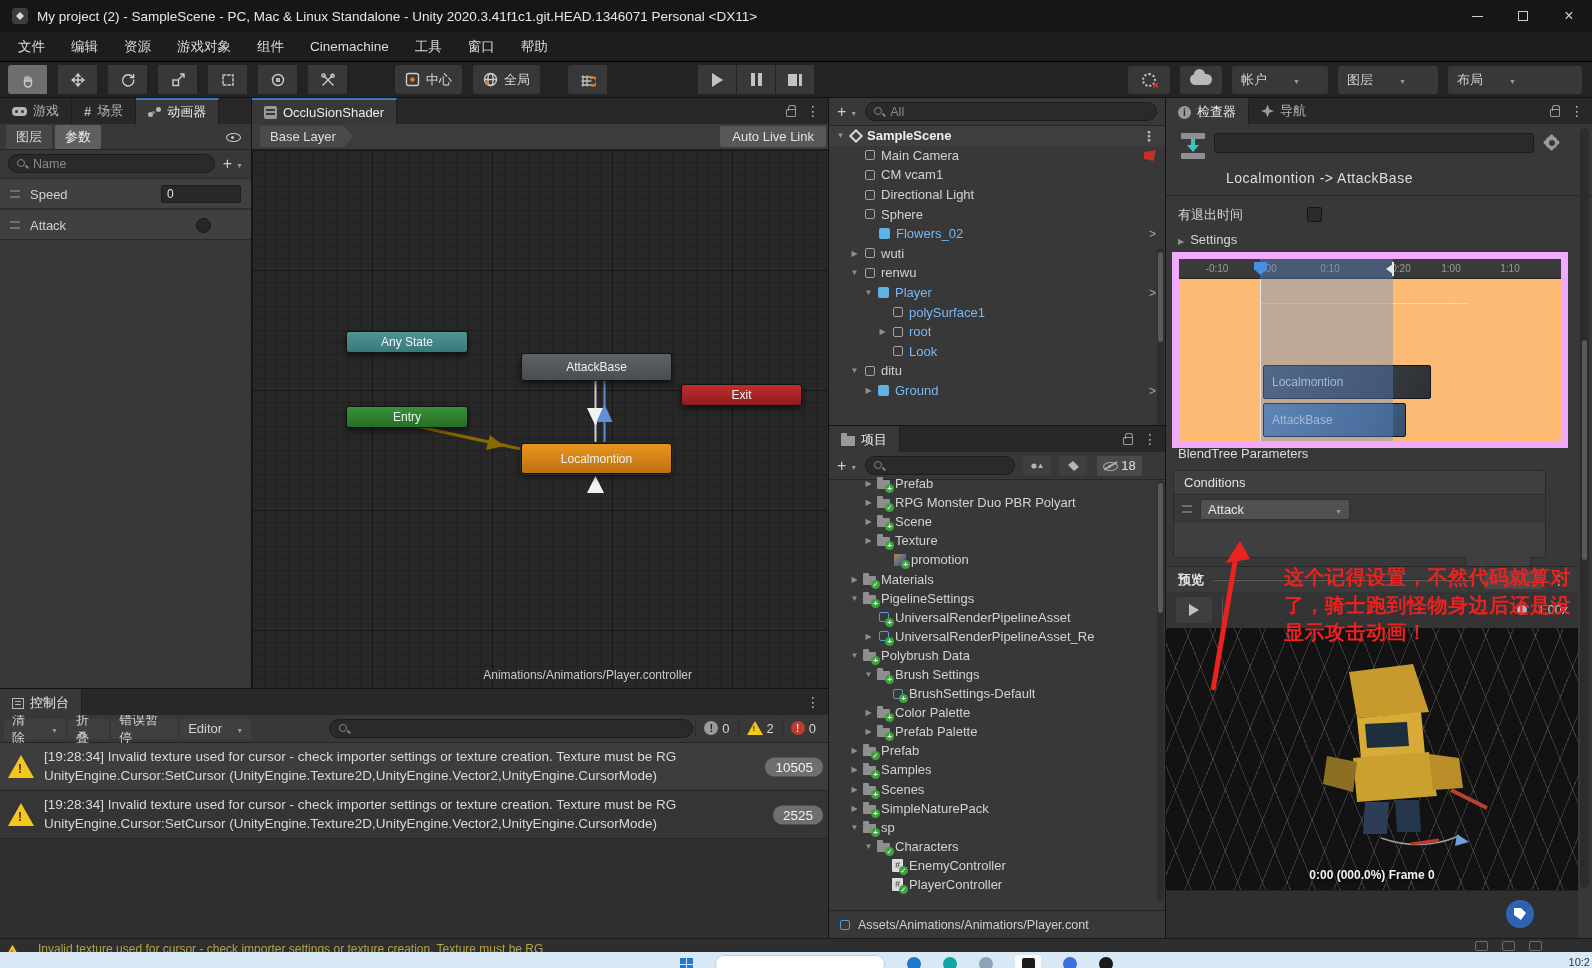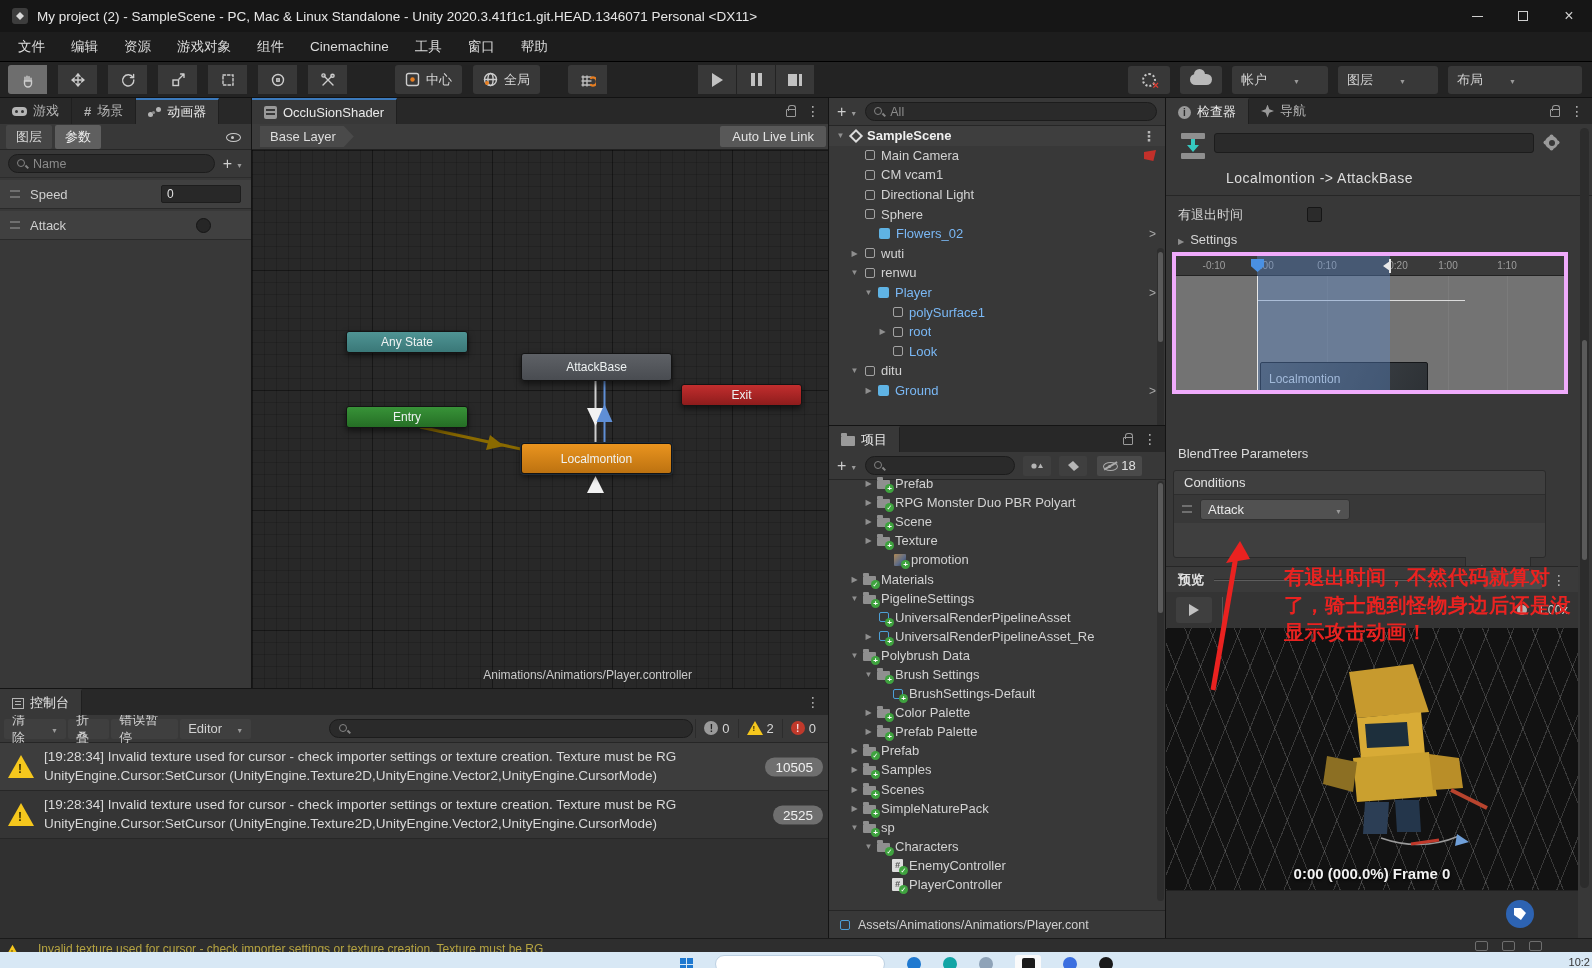--- a/index.html
+++ b/index.html
@@ -174,21 +174,21 @@
   .i-trans::after{content:"";position:absolute;left:3px;bottom:1px;width:24px;height:6px;background:#8f8f8f;border-radius:1px}
   .i-trans .stem{position:absolute;left:13px;top:7px;width:4px;height:7px;background:#35c8c0}
   .i-trans .tipdn{position:absolute;left:9px;top:13px;width:0;height:0;border:6px solid transparent;border-top:7px solid #35c8c0}
   .namefield{position:absolute;left:48px;top:9px;width:320px;height:20px;background:#2a2a2a;border:1px solid #1c1c1c;border-radius:3px}
   .ihdr .gear{position:absolute;right:34px;top:12px}
   .ttitle{position:absolute;left:60px;top:46px;font-size:14px;color:#dedede;letter-spacing:.5px}
   .irow{display:flex;align-items:center;padding:0 12px;height:25px;font-size:13px;color:#d6d6d6}
   .checkbox{width:15px;height:15px;background:#2b2b2b;border:1px solid #161616;border-radius:2px;margin-left:64px}
   .foldarr::before{content:"▶";font-size:8px;color:#8f8f8f;margin-right:6px}
 
-  .tl{position:absolute;left:6px;right:24px;top:154px;height:142px;background:#737373;border:4px solid #f0abfc;overflow:hidden}
+  .tl{position:absolute;left:6px;right:24px;top:154px;height:196px;background:#fdba74;border:7px solid #f0abfc;overflow:hidden}
   .tl .ruler{position:absolute;left:0;right:0;top:0;height:20px;background:#3a3a3a;border-bottom:1px solid #222}
   .tl .tick{position:absolute;top:4px;transform:translateX(-50%);font-size:10px;color:#9e9e9e}
   .tl .band{position:absolute;top:0;bottom:0;left:81px;width:133px;background:rgba(92,140,208,.38);z-index:4}
   .tl .vline{position:absolute;left:81px;top:20px;bottom:0;width:1px;background:#e8e8e8;z-index:6}
   .tl .hline{position:absolute;left:81px;top:44px;width:208px;height:1px;background:#dcdcdc;z-index:3}
   .tl .vfaint{position:absolute;top:20px;bottom:0;width:1px;background:rgba(255,255,255,.06)}
   .ph{position:absolute;left:75px;top:3px;width:13px;height:13px;background:#4a90e2;clip-path:polygon(0 0,100% 0,100% 55%,50% 100%,0 55%);z-index:7}
   .mkl{position:absolute;left:202px;top:5px;width:0;height:0;border:5px solid transparent;border-right:7px solid #e8e8e8;z-index:7}
   .mkbar{position:absolute;left:213px;top:3px;width:2px;height:14px;background:#e8e8e8;z-index:7}
   .clip{position:absolute;height:34px;border:1px solid #15171a;border-radius:2px;font-size:12px;color:#ccd5df;display:flex;align-items:center;padding-left:8px;z-index:2}
@@ -205,21 +205,21 @@
   .prevhdr b{font-size:13px;color:#e2e2e2;font-weight:bold}
   .sliderline{flex:1;height:2px;background:#5d5d5d;border-top:1px solid #2c2c2c}
   .greybox{width:58px;height:18px;background:#4a4a4a;border-radius:2px}
   .playrow{position:absolute;left:0;right:14px;top:494px;height:36px;background:#343434;display:flex;align-items:center;padding:0 10px;gap:10px}
   .playbtn{width:36px;height:26px;background:#3f3f3f;border-radius:3px;display:flex;align-items:center;justify-content:center}
   .playbtn .tri-r{border-left-width:10px;border-top-width:6px;border-bottom-width:6px}
   .vsep{width:1px;height:26px;background:#555}
   .knob{width:10px;height:10px;border-radius:50%;background:#b5b5b5;margin-left:auto}
   .speedlbl{font-size:12.5px;color:#cfcfcf}
   .viewport{position:absolute;left:0;right:14px;top:530px;height:262px;background-color:#121212;background-image:repeating-linear-gradient(112deg,rgba(195,195,195,.22) 0 1px,transparent 1px 23px),repeating-linear-gradient(68deg,rgba(195,195,195,.22) 0 1px,transparent 1px 23px);overflow:hidden}
-  .frameinfo{position:absolute;left:0;right:0;bottom:8px;text-align:center;font-weight:bold;font-size:15px;color:#f2f2f2;text-shadow:0 1px 3px #000}
+  .frameinfo{position:absolute;left:0;right:0;bottom:8px;text-align:center;font-weight:bold;font-size:12px;color:#f2f2f2;text-shadow:0 1px 3px #000}
   .ifooter{position:absolute;left:0;right:14px;top:792px;height:48px;background:#2f2f2f;border-top:1px solid #222}
   .i-tag{position:absolute;right:44px;top:9px;width:28px;height:28px;border-radius:50%;background:#2d63b2}
   .i-tag::before{content:"";position:absolute;left:8px;top:8px;width:12px;height:12px;background:#fff;clip-path:polygon(0 0,58% 0,100% 42%,58% 100%,0 58%)}
   .iscroll{position:absolute;right:3px;top:30px;bottom:50px;width:9px;background:#2c2c2c;border-radius:5px}
   .iscroll .thumb{left:2px;top:212px;height:220px;width:5px}
 
   
   #statusbar{height:14px;background:#2e2e2e;border-top:1px solid #1a1a1a;position:relative;overflow:hidden;display:flex;align-items:flex-start;gap:6px;padding:0 6px;color:#cdb845}
   #statusbar .stext{font-size:12px;line-height:20px;white-space:nowrap;opacity:.85}
   #statusbar .sicons{position:absolute;right:50px;top:2px;display:flex;gap:14px;opacity:.6}
@@ -980,19 +980,19 @@
     </div>
     <span class="clock">10:2</span>
   </div>
 
   <div id="redoverlay">
     <svg width="1592" height="968">
       <line x1="1213" y1="690" x2="1236" y2="556" stroke="#ea2220" stroke-width="5"></line>
       <polygon points="1240,541 1226,563 1250,559" fill="#ea2220"></polygon>
     </svg>
     <div id="redtext">
-      <span>有退出时间，不然代码就算对</span>
+      <span>这个记得设置，不然代码就算对</span>
       <span>了，骑士跑到怪物身边后还是没</span>
       <span>显示攻击动画！</span>
     </div>
   </div>
 
 </div>
 
 </body></html>

